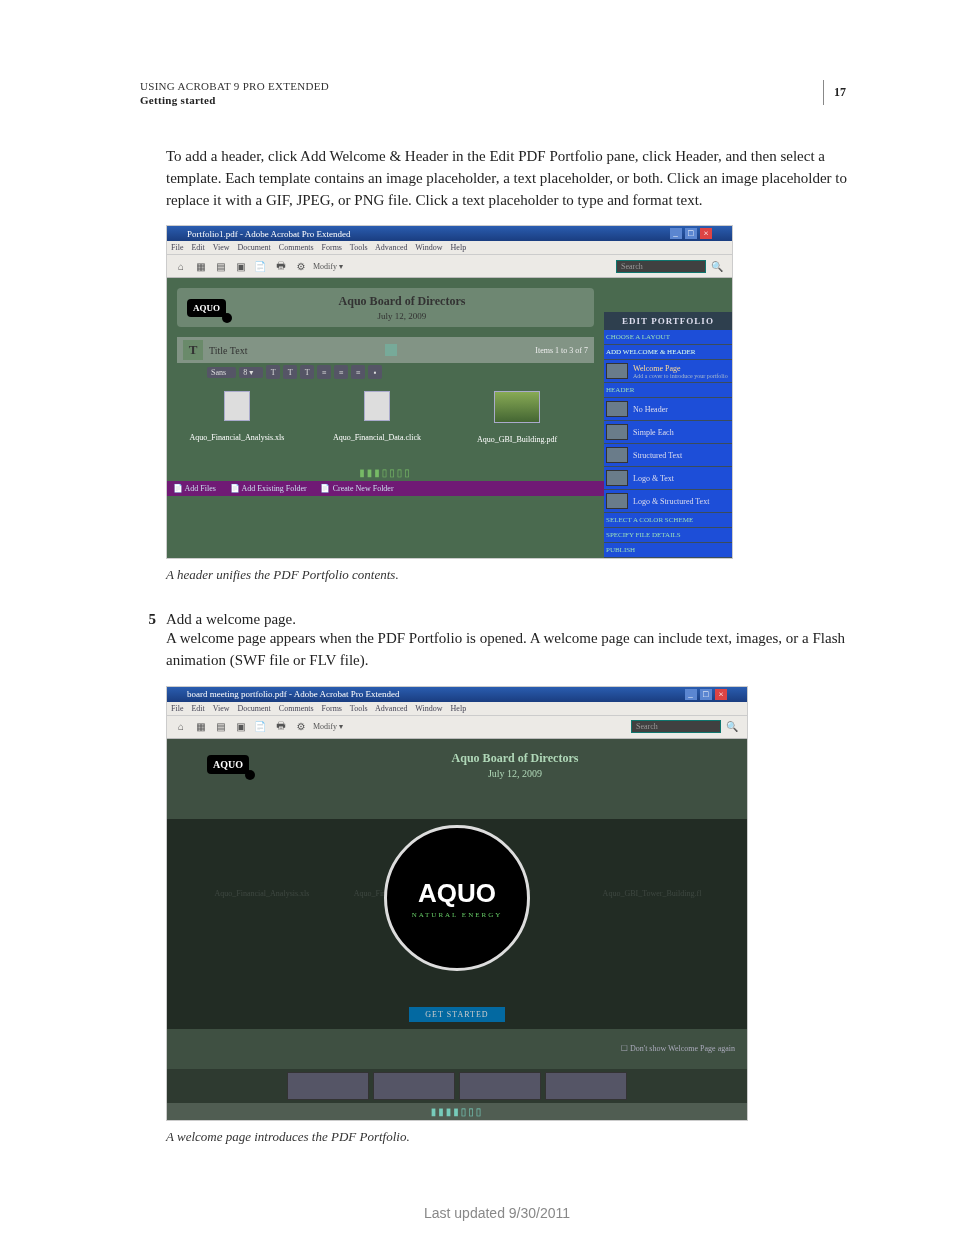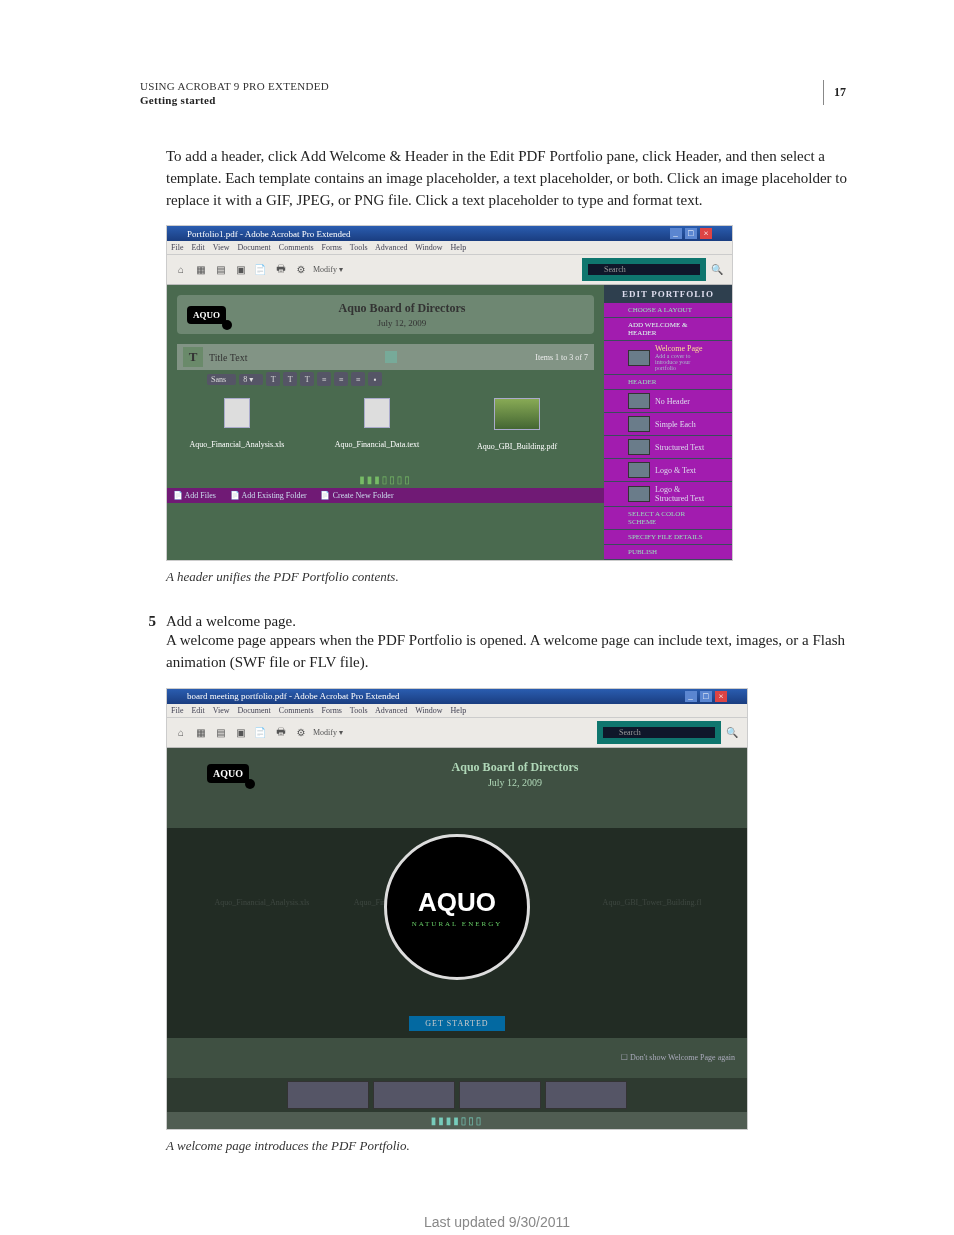--- a/index.html
+++ b/index.html
@@ -87,25 +87,25 @@
   }
   .toolbar .tbtn {
     width: 16px; height: 16px;
     display: inline-flex;
     align-items: center; justify-content: center;
     font-size: 10px;
     color: #555;
   }
   .searchbox {
     margin-left: auto;
-    background: #0f172a;
-    border: 6px solid #0f766e;
+    background: #404040;
+    border: 1px solid #0f766e;
     font-size: 8px;
     color: #999;
-    padding: 1px 16px;
+    padding: 1px 4px;
     width: 80px;
   }
   .content1 {
     display: flex;
     background: #4a6a4f;
     min-height: 230px;
   }
   .mainpane {
     flex: 1;
     position: relative;
@@ -213,34 +213,35 @@
     background: #701a75;
     color: #cde;
     font-size: 8px;
     padding: 3px 6px;
     display: flex;
     gap: 14px;
   }
   .bottombar span::before { content: "📄 "; font-size: 8px; }
   .sidepane {
     width: 128px;
-    background: #a21caf;
+    background: #1d4ed8;
     color: #dde;
     font-size: 8px;
+    margin-top: 34px;
   }
   .sp-title {
     background: #2e3f4e;
     text-align: center;
     font-weight: bold;
     letter-spacing: 1px;
     padding: 4px 2px;
     font-size: 9px;
   }
   .sp-sec {
-    padding: 3px 24px;
+    padding: 3px 2px;
     border-bottom: 1px solid #3a4c5b;
     display: flex;
     align-items: center;
     gap: 5px;
   }
   .sp-sec.head { color: #9db; text-transform: uppercase; font-size: 7px; }
   .sp-thumb {
     width: 20px; height: 14px;
     background: #6a7c8a;
     border: 1px solid #333;
@@ -423,21 +424,21 @@
           <span class="ic">≡</span>
           <span class="ic">▪</span>
         </div>
         <div class="thumbs">
           <div class="thumb">
             <div class="thumb-ic"></div>
             <div>Aquo_Financial_Analysis.xls</div>
           </div>
           <div class="thumb">
             <div class="thumb-ic"></div>
-            <div>Aquo_Financial_Data.text</div>
+            <div>Aquo_Financial_Data.click</div>
           </div>
           <div class="thumb">
             <div class="thumb-ic img"></div>
             <div>Aquo_GBI_Building.pdf</div>
           </div>
         </div>
         <div class="bottom-pager">▮▮▮▯▯▯▯</div>
         <div class="bottombar">
           <span>Add Files</span>
           <span>Add Existing Folder</span>

